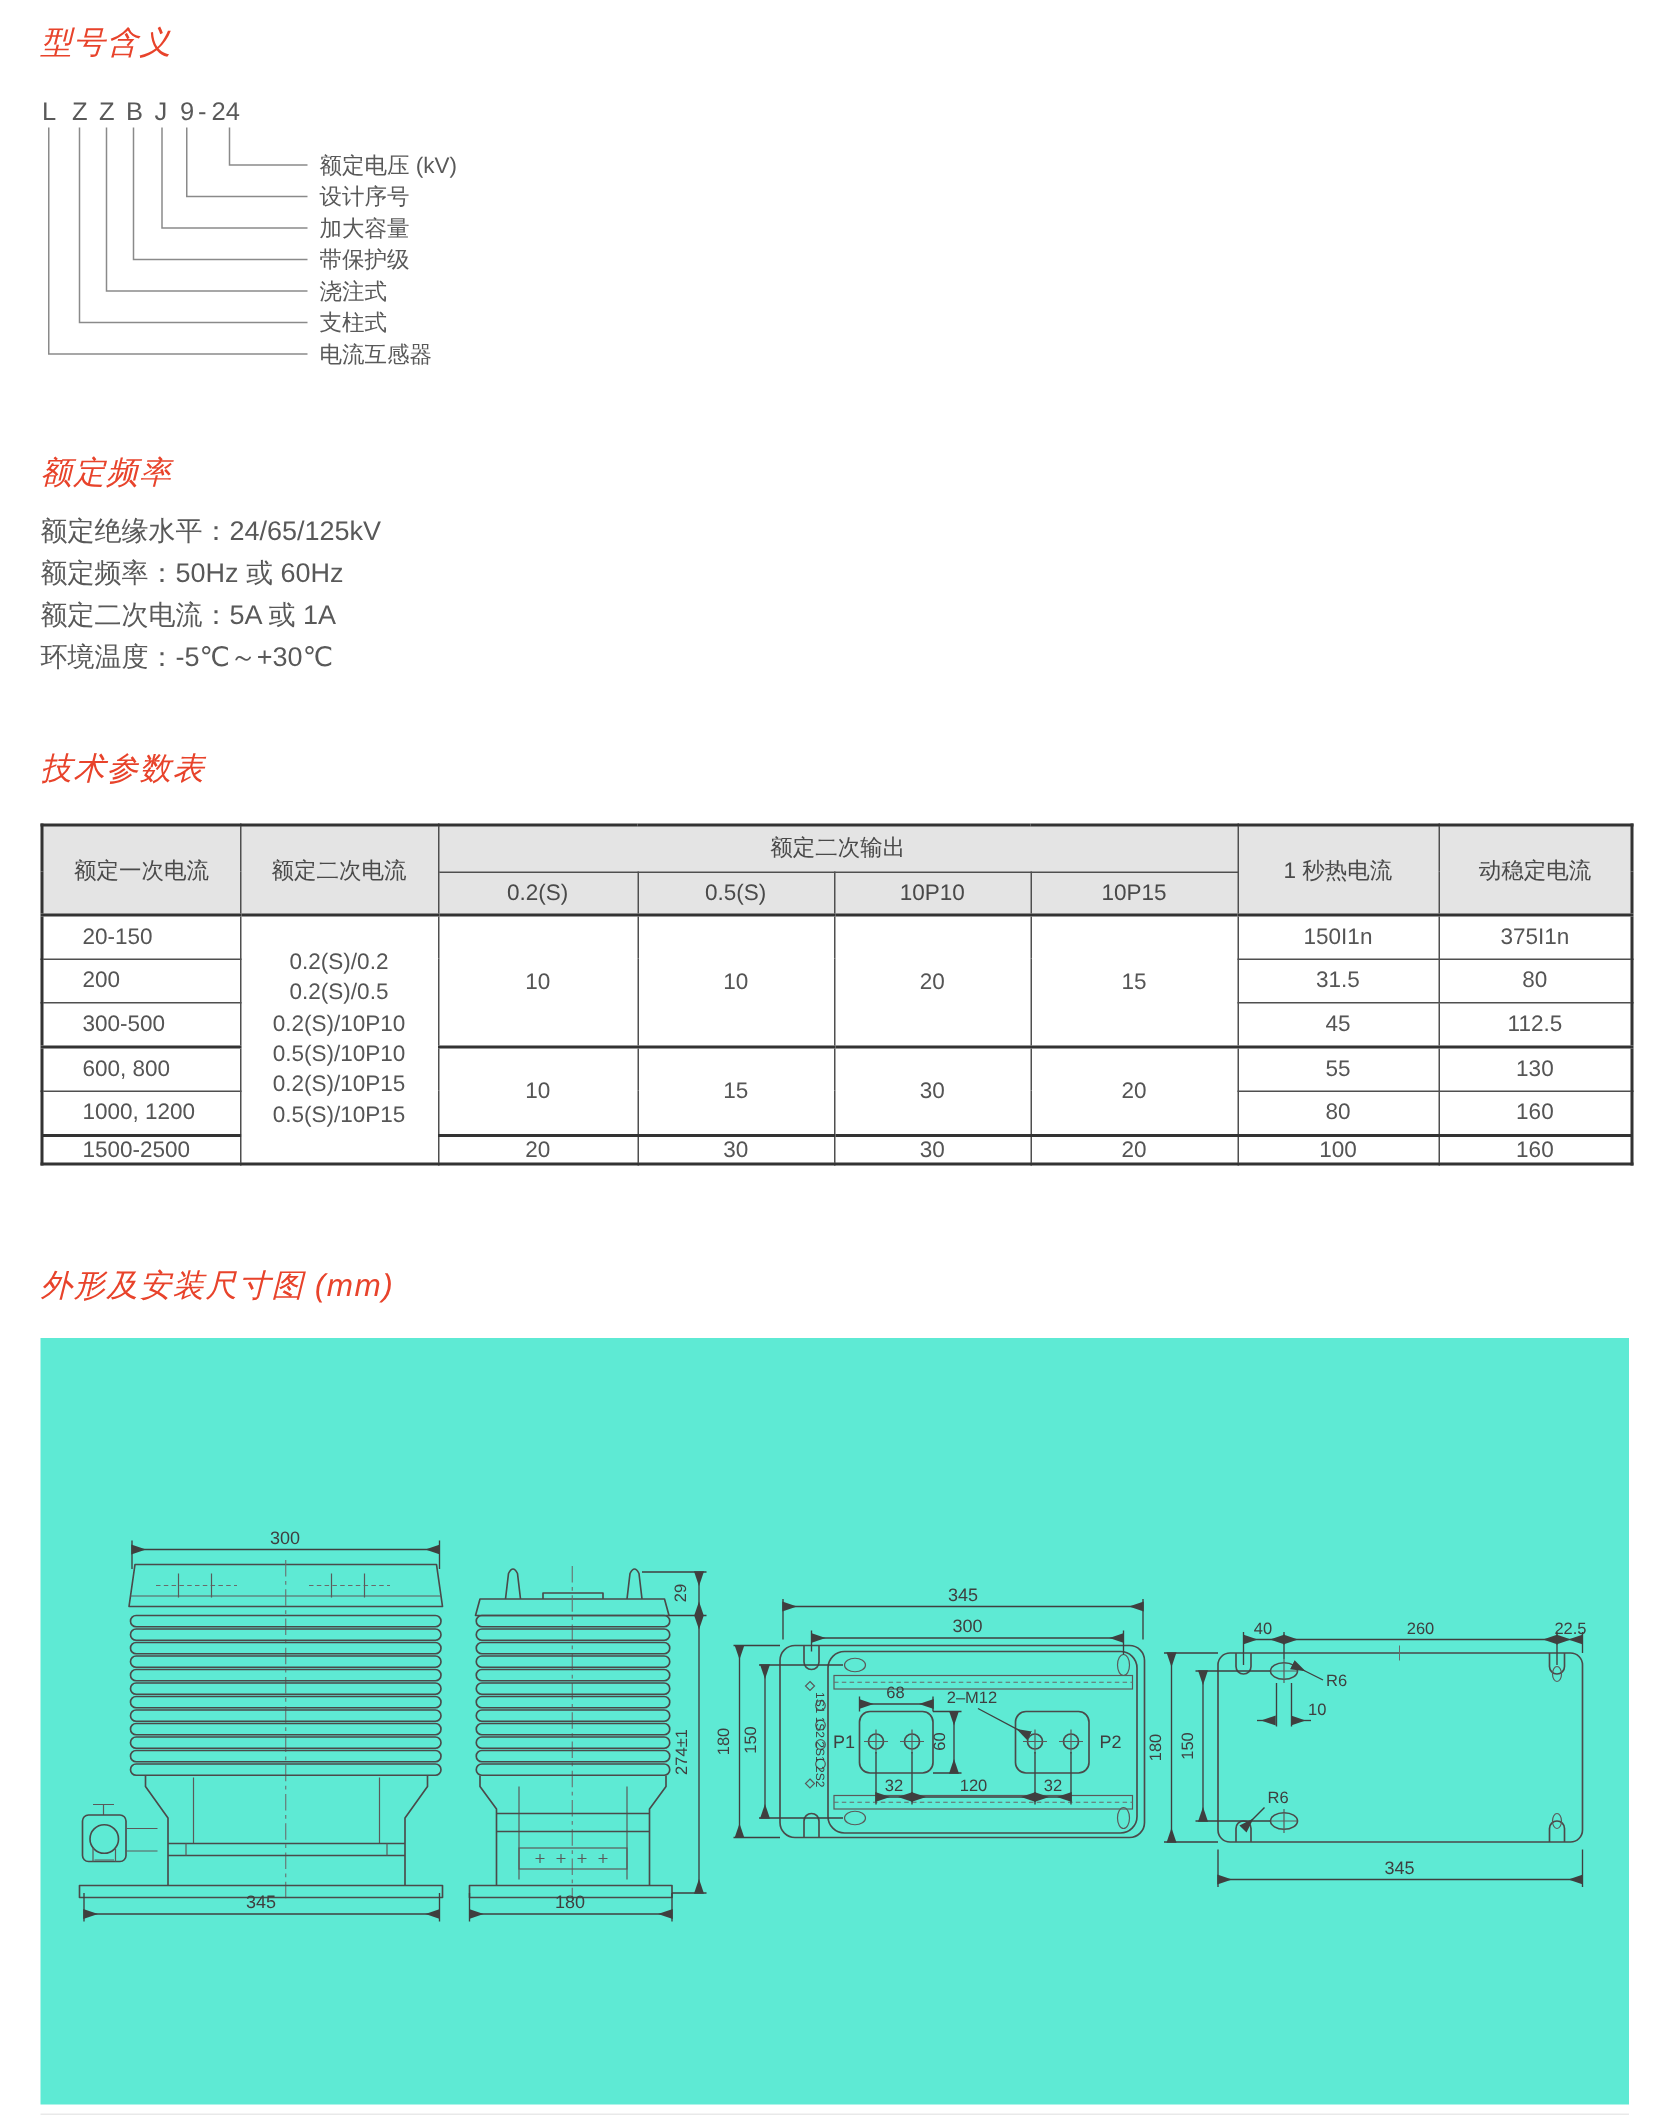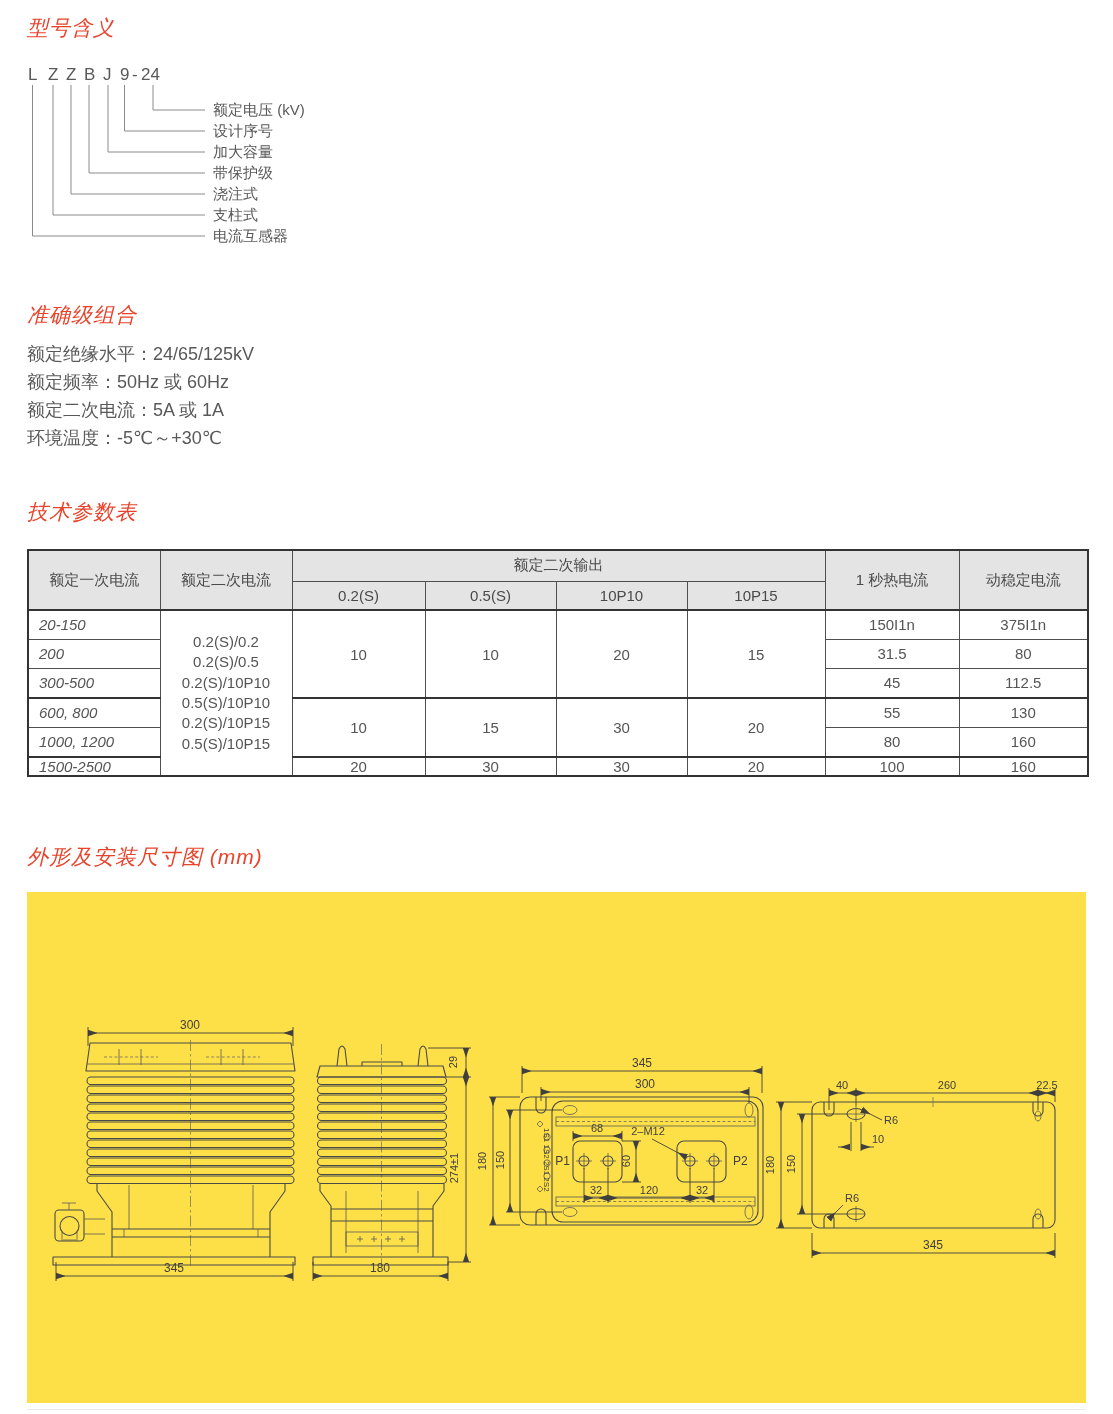--- a/index.html
+++ b/index.html
@@ -21,24 +21,24 @@
   
   #spec-table{
     position:absolute;left:27px;top:549px;width:1060px;
     border-collapse:collapse;table-layout:fixed;font-size:15px;color:#555;
     border:2px solid #333;
   }
   #spec-table th,#spec-table td{border:1px solid #4f4f4f;text-align:center;font-weight:normal;padding:0;}
   #spec-table thead th{background:#e4e4e4;color:#4a4a4a;}
   #spec-table .hb{border-bottom:2px solid #333;}
   #spec-table .gb{border-bottom:2px solid #333;}
-  #spec-table .c1{text-align:left;padding-left:10px;font-style:italic;}
+  #spec-table .c1{text-align:left;padding-left:26px;}
   #spec-table .acc{white-space:pre-line;line-height:1.36;}
   
-  #draw-panel{position:absolute;left:27px;top:892px;width:1059px;height:511px;background:#fde047;}
+  #draw-panel{position:absolute;left:27px;top:892px;width:1059px;height:511px;background:#5eead4;}
   #draw-svg{display:block;}
   .ln{fill:none;stroke:#4a4a4a;stroke-width:1.1;stroke-linejoin:round;}
   .thin{fill:none;stroke:#5a5a5a;stroke-width:0.8;}
   .cl{fill:none;stroke:#6a6a6a;stroke-width:0.7;stroke-dasharray:11 3 2.5 3;}
   .dsh{fill:none;stroke:#6a6a6a;stroke-width:0.8;stroke-dasharray:3 2.2;}
   .dim{fill:none;stroke:#3f3f3f;stroke-width:0.9;}
   .dimm{marker-start:url(#ar);marker-end:url(#ar);}
   .lead{marker-end:url(#ar);}
   .dtext{font-size:11px;fill:#3f3f3f;}
   .dtext2{font-size:12px;fill:#3f3f3f;}
@@ -74,21 +74,21 @@
     <text class="lbl" x="193" y="65">额定电压 (kV)</text>
     <text class="lbl" x="193" y="86">设计序号</text>
     <text class="lbl" x="193" y="107">加大容量</text>
     <text class="lbl" x="193" y="128">带保护级</text>
     <text class="lbl" x="193" y="149">浇注式</text>
     <text class="lbl" x="193" y="170">支柱式</text>
     <text class="lbl" x="193" y="191">电流互感器</text>
   </g>
 </svg>
 
-<div class="sec-title" style="top:301px;">准确级组合</div>
+<div class="sec-title" style="top:301px;">额定频率</div>
 <div id="params-list">
   <div>额定绝缘水平：24/65/125kV</div>
   <div>额定频率：50Hz 或 60Hz</div>
   <div>额定二次电流：5A 或 1A</div>
   <div>环境温度：-5℃～+30℃</div>
 </div>
 
 <div class="sec-title" style="top:498px;">技术参数表</div>
 
 <table id="spec-table">

